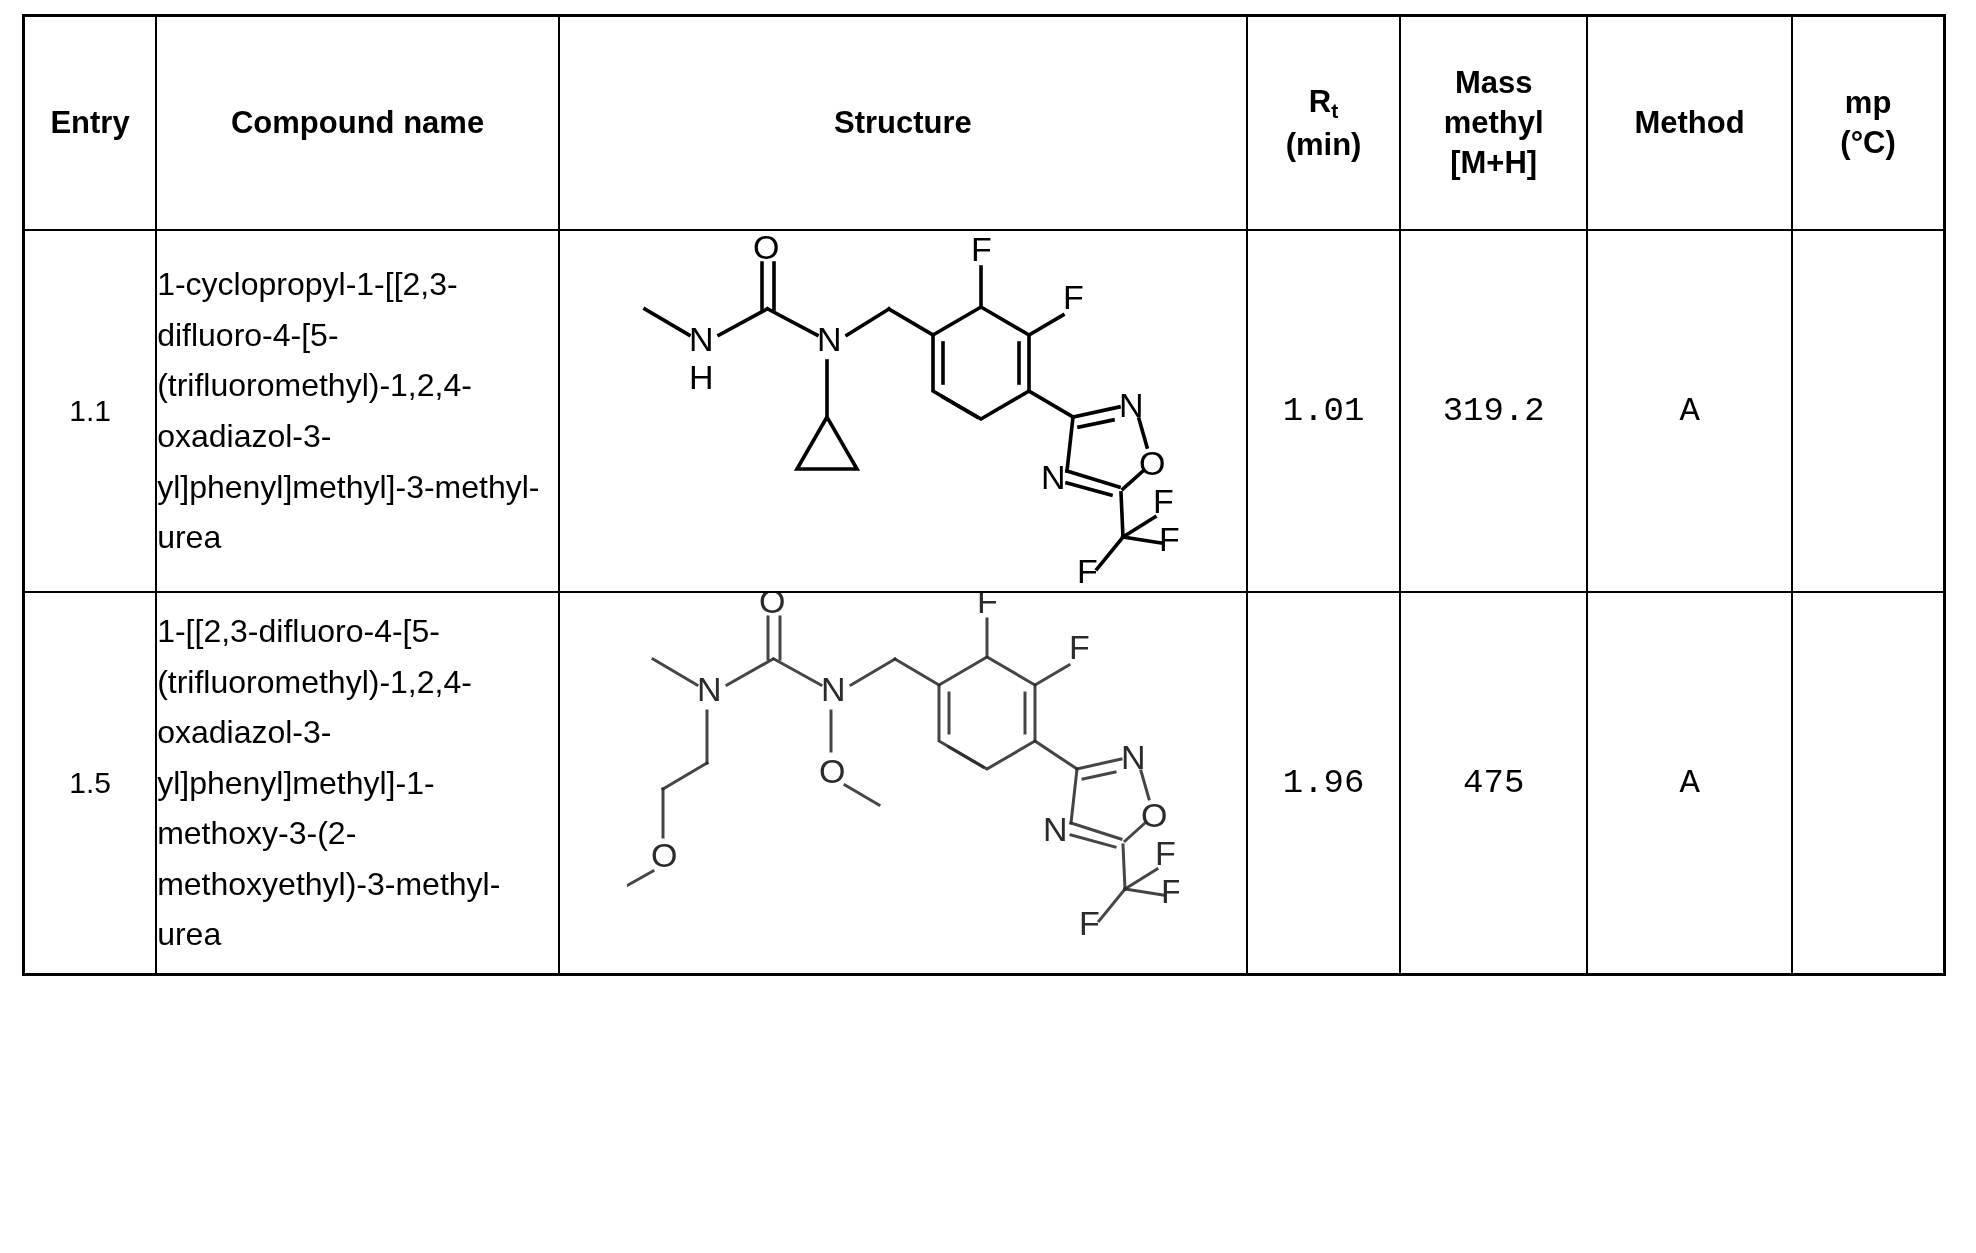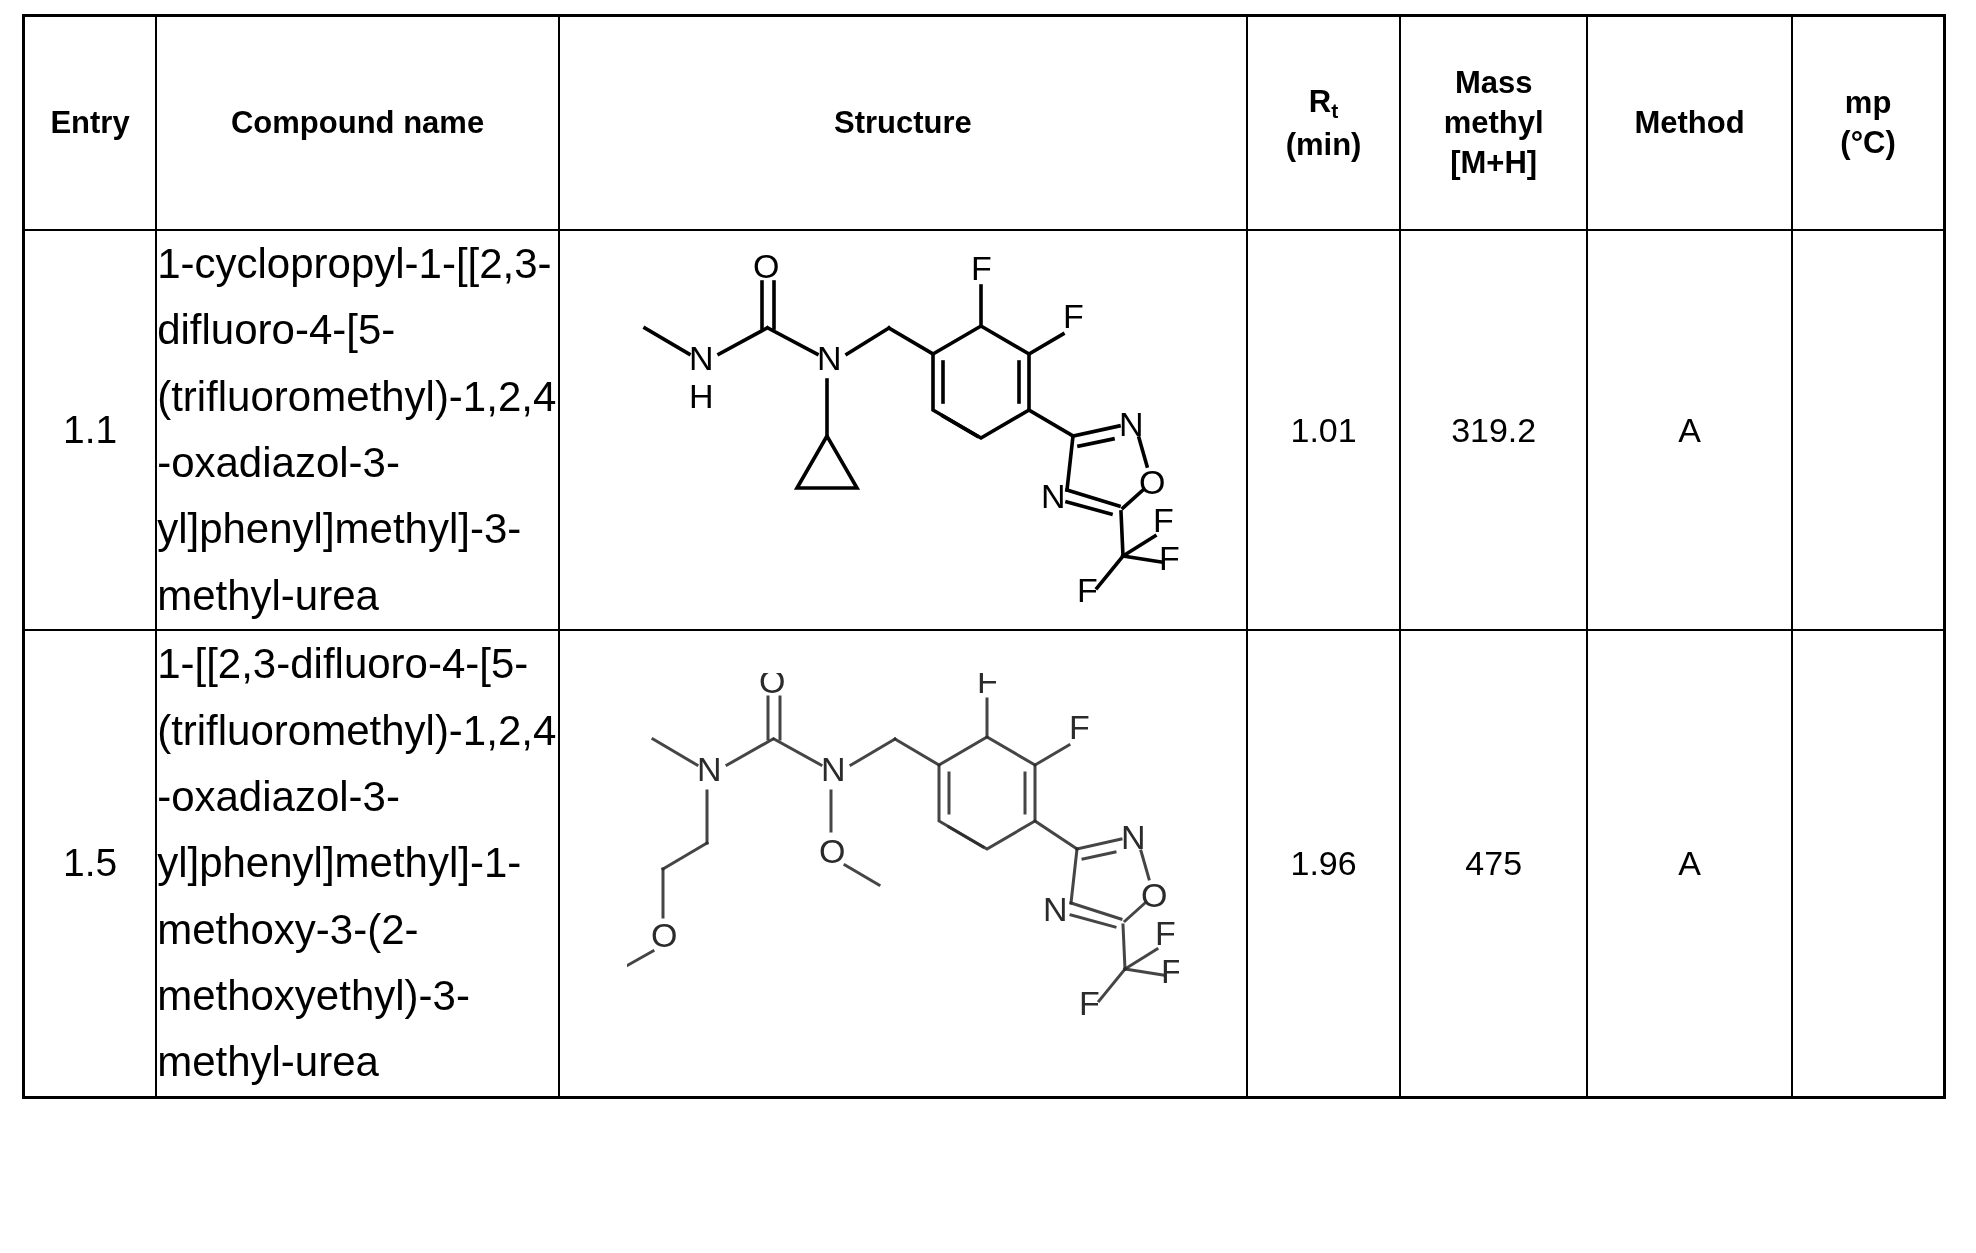--- a/index.html
+++ b/index.html
@@ -70,39 +70,40 @@
   .col-name       { width: 328px; }
   .col-structure  { width: 560px; }
   .col-rt         { width: 125px; }
   .col-mass       { width: 152px; }
   .col-method     { width: 167px; }
   .col-mp         { width: 124px; }
 
   
   .cell-entry {
     text-align: center;
-    font-size: 39px;
+    font-size: 30px;
     color: #000;
   }
   .cell-name {
     text-align: left;
-    font-size: 42px;
+    font-size: 32px;
     line-height: 1.58;
     padding: 16px 8px 16px 16px;
     word-break: break-word;
     hyphens: none;
     margin-top: 24px;
   }
   .cell-structure {
     text-align: center;
     padding: 6px 2px;
   }
   .cell-num {
     text-align: center;
     font-size: 34px;
+    font-family: Liberation Mono, monospace;
   }
   .cell-empty { }
 
   .struct-svg {
     display: block;
     margin: 0 auto;
   }
   .struct-svg text {
     font-family: "Liberation Sans", sans-serif;
     font-size: 34px;

